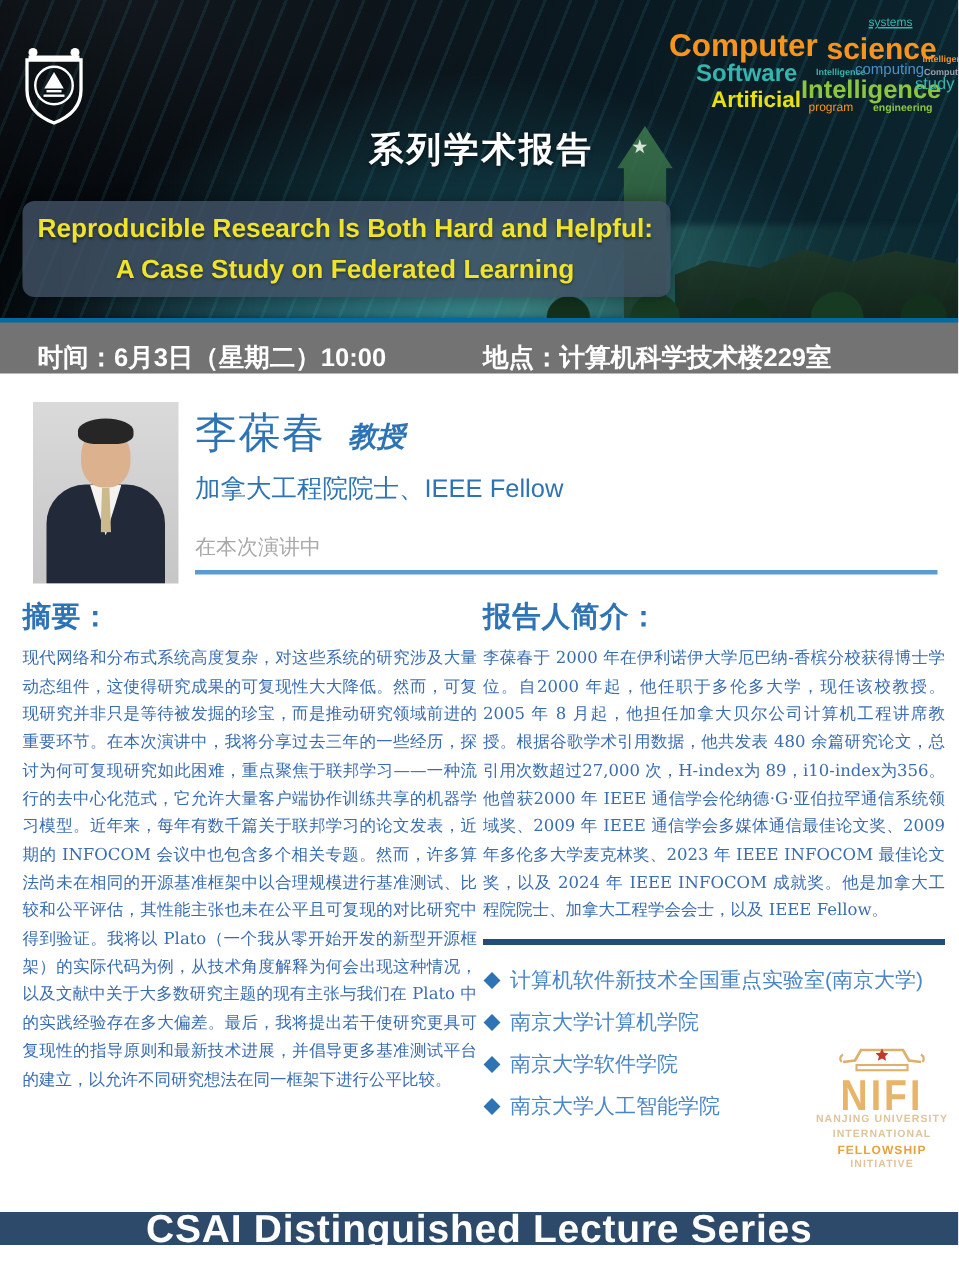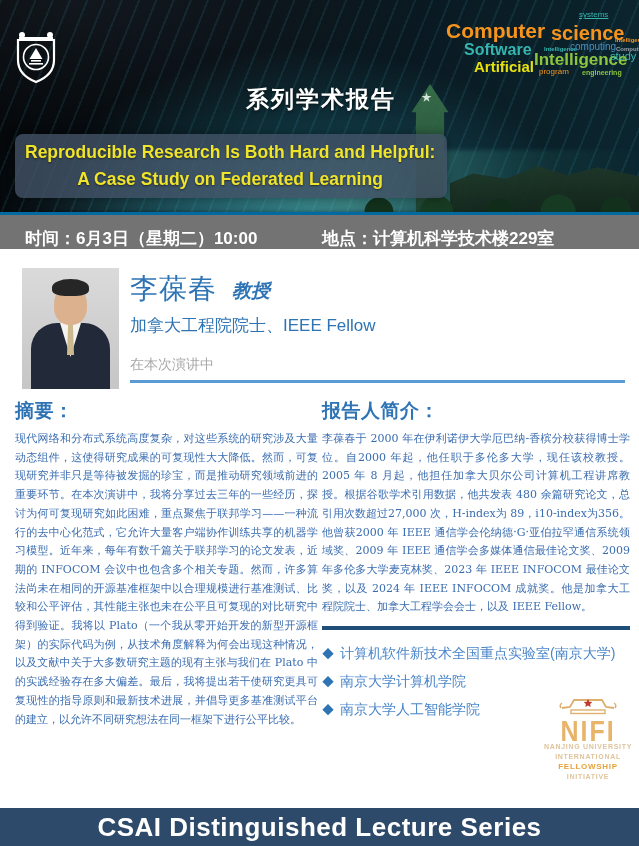--- a/index.html
+++ b/index.html
@@ -99,21 +99,21 @@
   .orgs .dia{color:#2E74B5;font-size:12px;margin-right:6px;}
 
   
   .nifi{position:absolute;left:540px;top:694px;width:96px;text-align:center;color:#DFC49C;}
   .nifi-acronym{font-size:25px;font-weight:bold;color:#E8B469;letter-spacing:2px;line-height:26px;
        transform:scaleY(1.15);transform-origin:top;}
   .nifi-line{font-size:7px;letter-spacing:.7px;line-height:10px;font-weight:bold;}
   .nifi-line.em{color:#E8A23B;font-size:8px;}
 
   
-  .footer{position:absolute;left:0;top:808px;width:639px;height:38px;background:#2E4A6B;
+  .footer{position:absolute;left:0;top:808px;width:639px;height:22px;background:#2E4A6B;
        display:flex;align-items:center;justify-content:center;}
   .footer span{font-size:26px;font-weight:bold;color:#ffffff;letter-spacing:.5px;}
 </style>
 </head>
 <body>
 
 <div class="poster">
 
   <header class="hdr">
     <div class="hdr-streaks"></div>
@@ -181,20 +181,21 @@
     <p>现代网络和分布式系统高度复杂，对这些系统的研究涉及大量动态组件，这使得研究成果的可复现性大大降低。然而，可复现研究并非只是等待被发掘的珍宝，而是推动研究领域前进的重要环节。在本次演讲中，我将分享过去三年的一些经历，探讨为何可复现研究如此困难，重点聚焦于联邦学习——一种流行的去中心化范式，它允许大量客户端协作训练共享的机器学习模型。近年来，每年有数千篇关于联邦学习的论文发表，近期的 INFOCOM 会议中也包含多个相关专题。然而，许多算法尚未在相同的开源基准框架中以合理规模进行基准测试、比较和公平评估，其性能主张也未在公平且可复现的对比研究中得到验证。我将以 Plato（一个我从零开始开发的新型开源框架）的实际代码为例，从技术角度解释为何会出现这种情况，以及文献中关于大多数研究主题的现有主张与我们在 Plato 中的实践经验存在多大偏差。最后，我将提出若干使研究更具可复现性的指导原则和最新技术进展，并倡导更多基准测试平台的建立，以允许不同研究想法在同一框架下进行公平比较。</p>
   </section>
 
   <section class="col col-right">
     <h2>报告人简介：</h2>
     <p>李葆春于 2000 年在伊利诺伊大学厄巴纳-香槟分校获得博士学位。自2000 年起，他任职于多伦多大学，现任该校教授。2005 年 8 月起，他担任加拿大贝尔公司计算机工程讲席教授。根据谷歌学术引用数据，他共发表 480 余篇研究论文，总引用次数超过27,000 次，H-index为 89，i10-index为356。他曾获2000 年 IEEE 通信学会伦纳德·G·亚伯拉罕通信系统领域奖、2009 年 IEEE 通信学会多媒体通信最佳论文奖、2009 年多伦多大学麦克林奖、2023 年 IEEE INFOCOM 最佳论文奖，以及 2024 年 IEEE INFOCOM 成就奖。他是加拿大工程院院士、加拿大工程学会会士，以及 IEEE Fellow。</p>
     <div class="bio-rule"></div>
     <ul class="orgs">
       <li><span class="dia">◆</span><span>计算机软件新技术全国重点实验室(南京大学)</span></li>
       <li><span class="dia">◆</span><span>南京大学计算机学院</span></li>
+      <li><span class="dia">◆</span><span>南京大学软件学院</span></li>
       <li><span class="dia">◆</span><span>南京大学人工智能学院</span></li>
     </ul>
   </section>
 
   <div class="nifi">
     <svg width="60" height="22" viewBox="0 0 60 22" style="display:block;margin:0 auto;">
       <path d="M4 14 L12 13 L16 6 L44 6 L48 13 L56 14" fill="none" stroke="#DFAF6E" stroke-width="1.8"></path>
       <path d="M3 14 q-2 -3 1 -5 M57 14 q2 -3 -1 -5" fill="none" stroke="#DFAF6E" stroke-width="1.5"></path>
       <rect x="13" y="16" width="34" height="3.5" fill="none" stroke="#DFAF6E" stroke-width="1.4"></rect>
       <path d="M30 5 l1.3 2.8 3 .3 -2.2 2 .6 3 -2.7 -1.5 -2.7 1.5 .6 -3 -2.2 -2 3 -.3 z" fill="#C0392B"></path>

